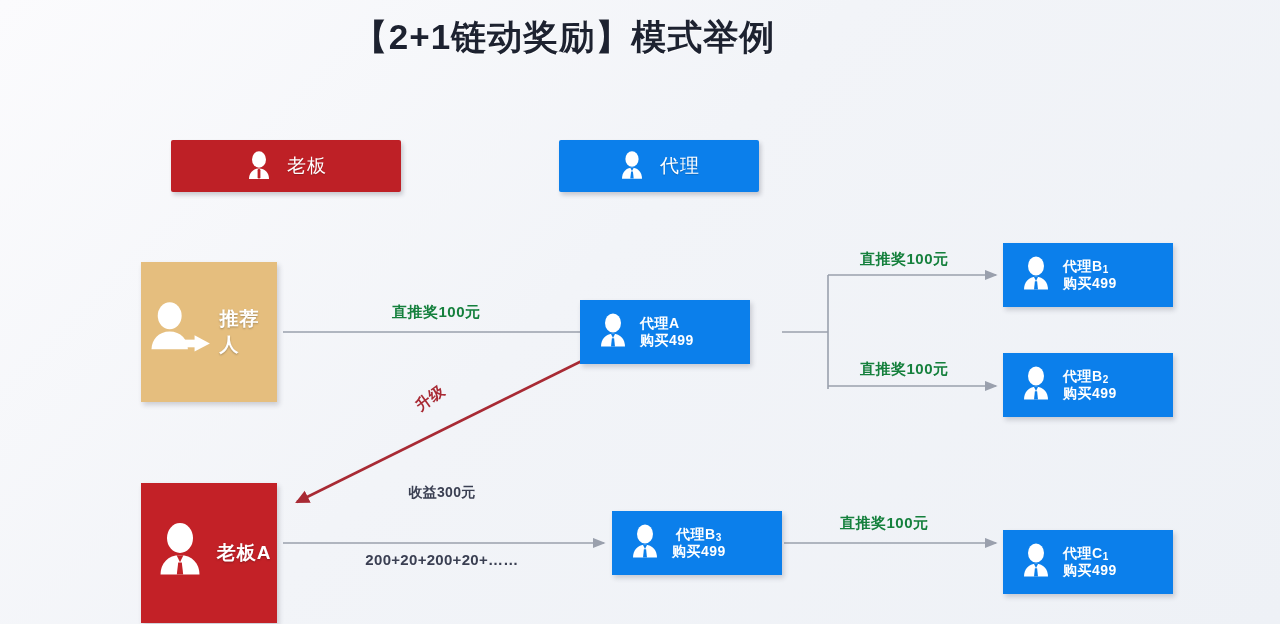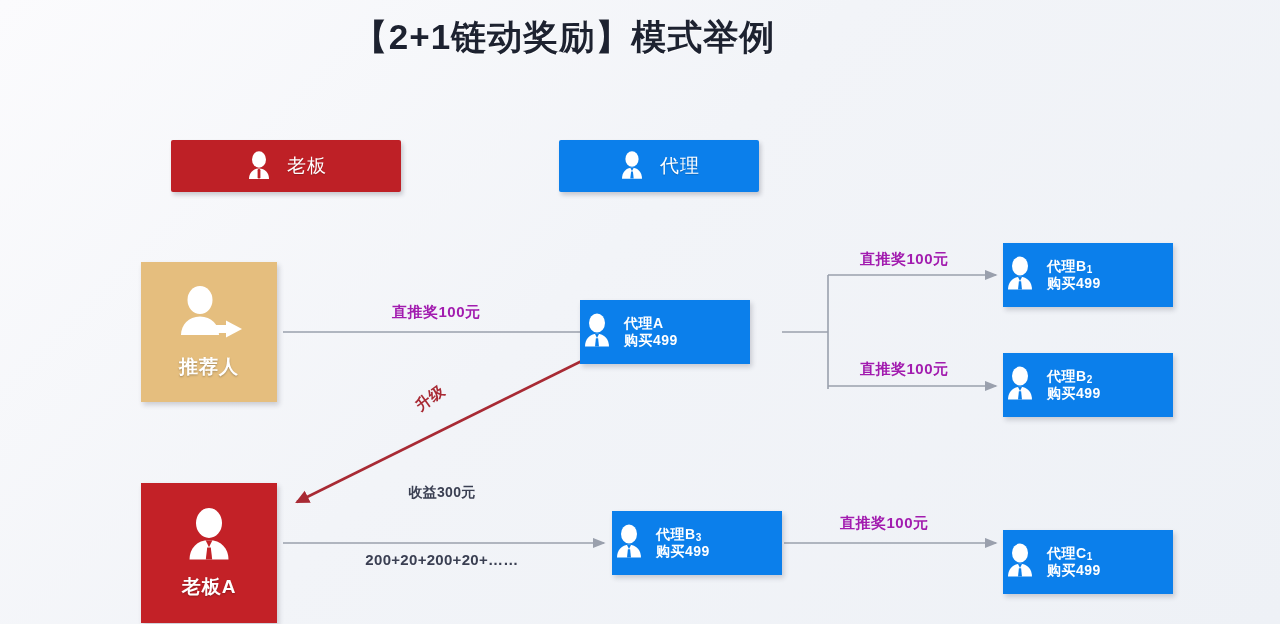--- a/index.html
+++ b/index.html
@@ -60,21 +60,20 @@
 
   
   .ic { display: block; }
 
   
   .square-node {
     position: absolute;
     width: 136px;
     height: 140px;
     display: flex;
-    flex-direction: column;
     align-items: center;
     justify-content: center;
     gap: 4px;
     box-shadow: 2px 3px 5px rgba(40,40,60,0.20);
   }
   .square-node .node-label {
     font-size: 19px;
     font-weight: 700;
     color: #ffffff;
     letter-spacing: 1px;
@@ -85,21 +84,21 @@
 
   
   .agent-card {
     position: absolute;
     width: 170px;
     height: 64px;
     background: #0b7feb;
     display: flex;
     align-items: center;
     gap: 10px;
-    padding-left: 0;
+    padding-left: 16px;
     box-sizing: border-box;
     box-shadow: 2px 3px 5px rgba(40,40,60,0.20);
   }
   .agent-text {
     display: flex;
     flex-direction: column;
     justify-content: center;
     line-height: 1.25;
   }
   .agent-name, .agent-buy {
@@ -112,29 +111,29 @@
   .agent-name sub {
     font-size: 10px;
     vertical-align: baseline;
     position: relative;
     bottom: -2px;
   }
 
   #card-agentA  { left: 580px; top: 300px; }
   #card-agentB1 { left: 1003px; top: 243px; }
   #card-agentB2 { left: 1003px; top: 353px; }
-  #card-agentB3 { left: 612px; top: 511px; }
+  #card-agentB3 { left: 612px; top: 511px; text-align: center; }
   #card-agentC1 { left: 1003px; top: 530px; }
 
   
   .edge-label {
     position: absolute;
     font-size: 15px;
     font-weight: 600;
-    color: #a21caf;
+    color: #15803d;
     white-space: nowrap;
     letter-spacing: 0.5px;
   }
   #lbl-ref-agentA  { left: 392px; top: 303px; }
   #lbl-b1          { left: 860px; top: 250px; }
   #lbl-b2          { left: 860px; top: 360px; }
   #lbl-b3-c1       { left: 840px; top: 514px; }
 
   #lbl-upgrade {
     position: absolute;

